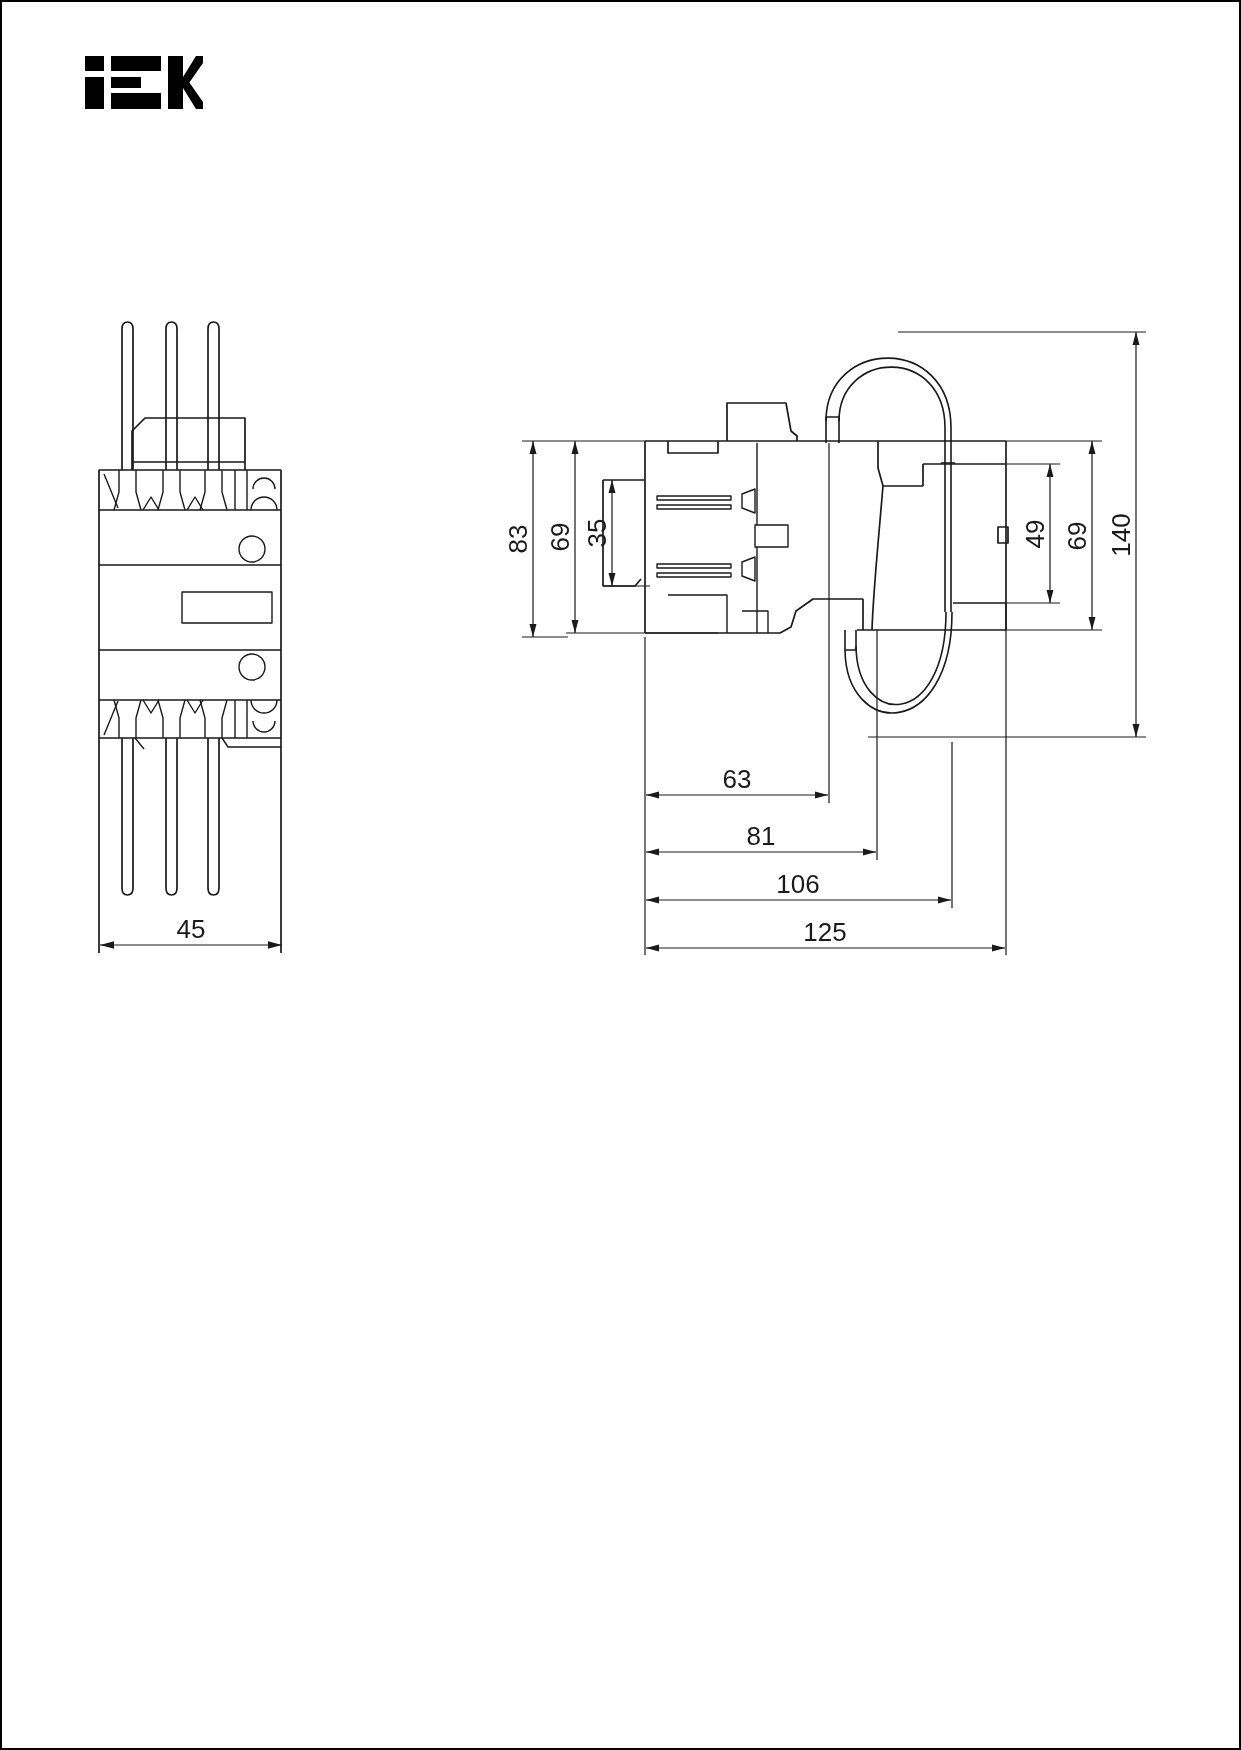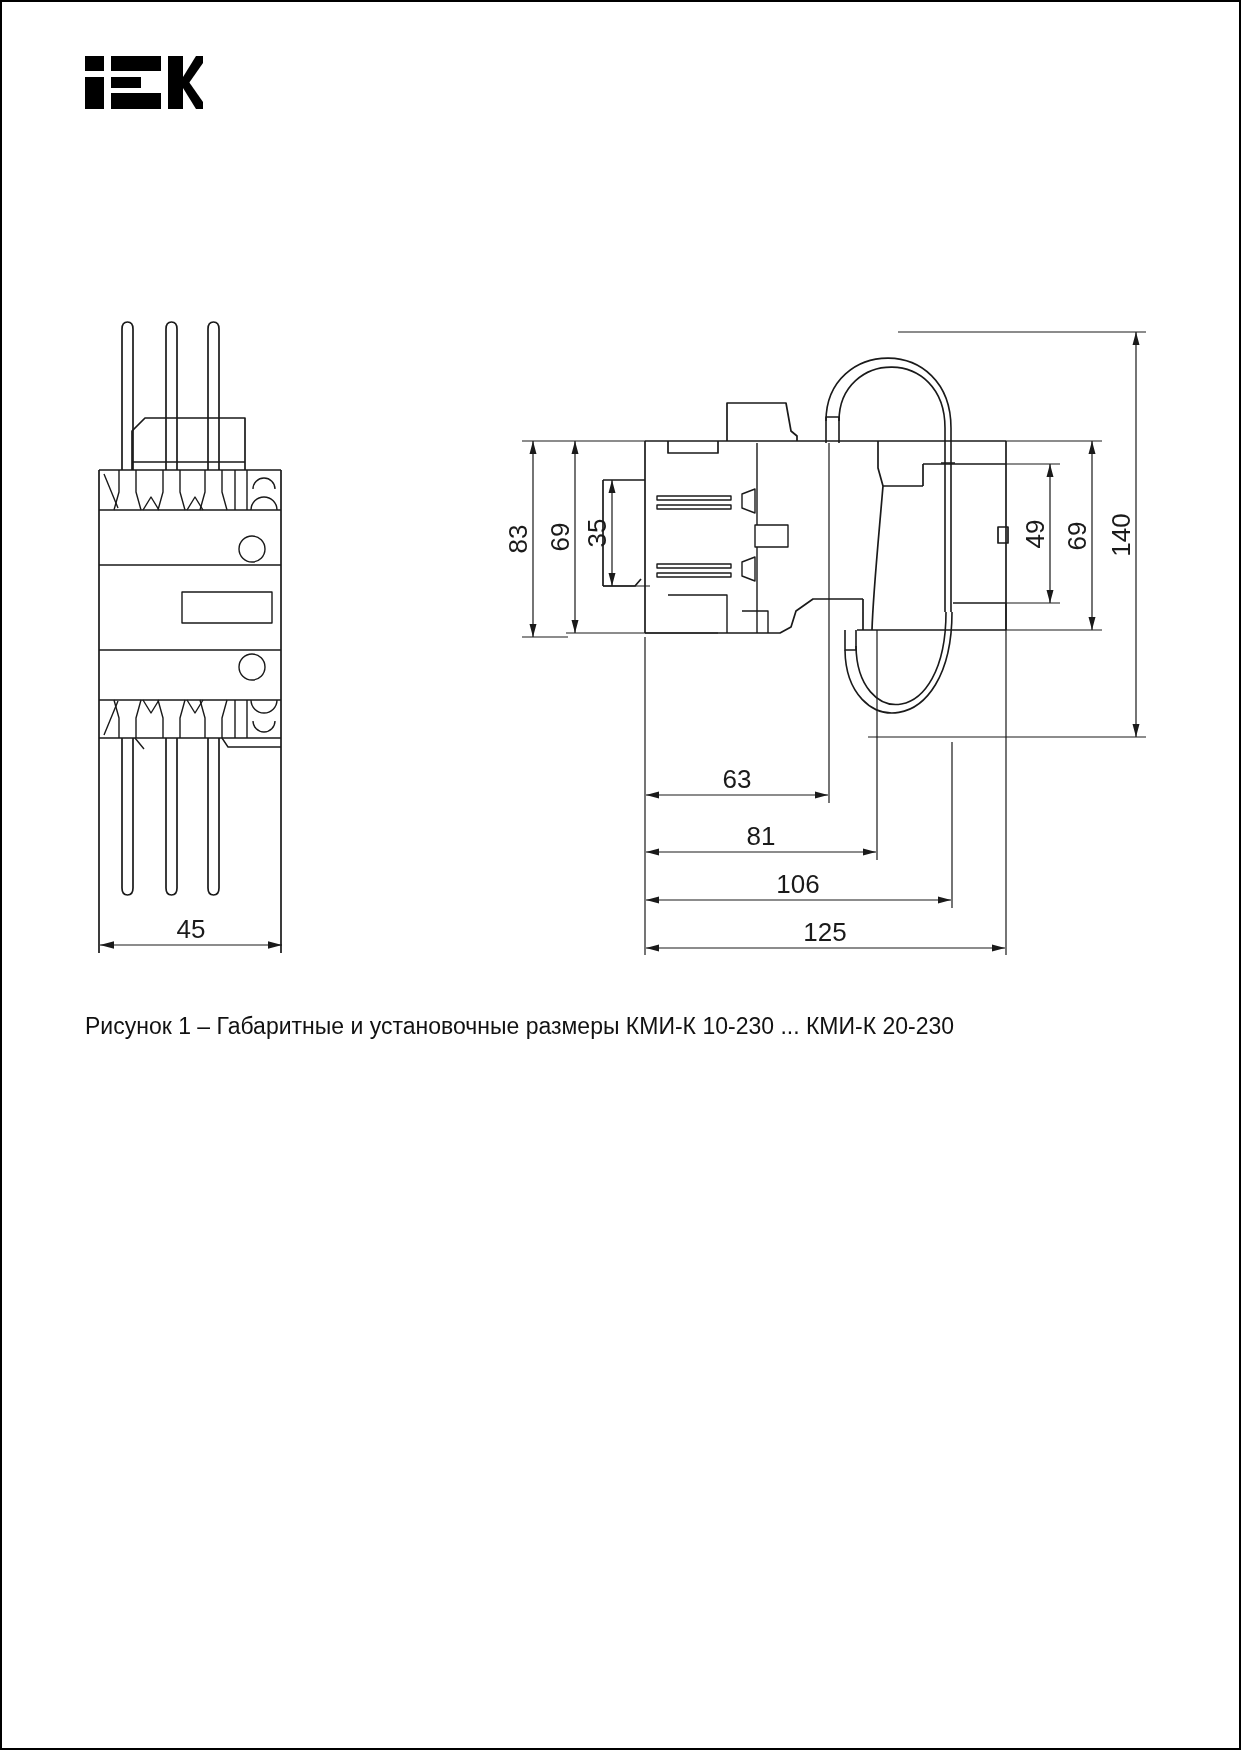--- a/index.html
+++ b/index.html
@@ -178,14 +178,13 @@
       <text class="dim" text-anchor="middle" x="1044" y="534" transform="rotate(-90 1044 534)">49</text>
       <text class="dim" text-anchor="middle" x="1086" y="536" transform="rotate(-90 1086 536)">69</text>
       <text class="dim" text-anchor="middle" x="1130" y="535" transform="rotate(-90 1130 535)">140</text>
       <text class="dim" text-anchor="middle" x="737" y="788">63</text>
       <text class="dim" text-anchor="middle" x="761" y="845">81</text>
       <text class="dim" text-anchor="middle" x="798" y="893">106</text>
       <text class="dim" text-anchor="middle" x="825" y="941">125</text>
     </g>
   </svg>
 
-  <div class="caption">Рисунок 1 – Габаритные и установочные размеры КМИ-К 10-230 ... КМИ-К 20-230</div>
 </div>
 
 </body></html>

